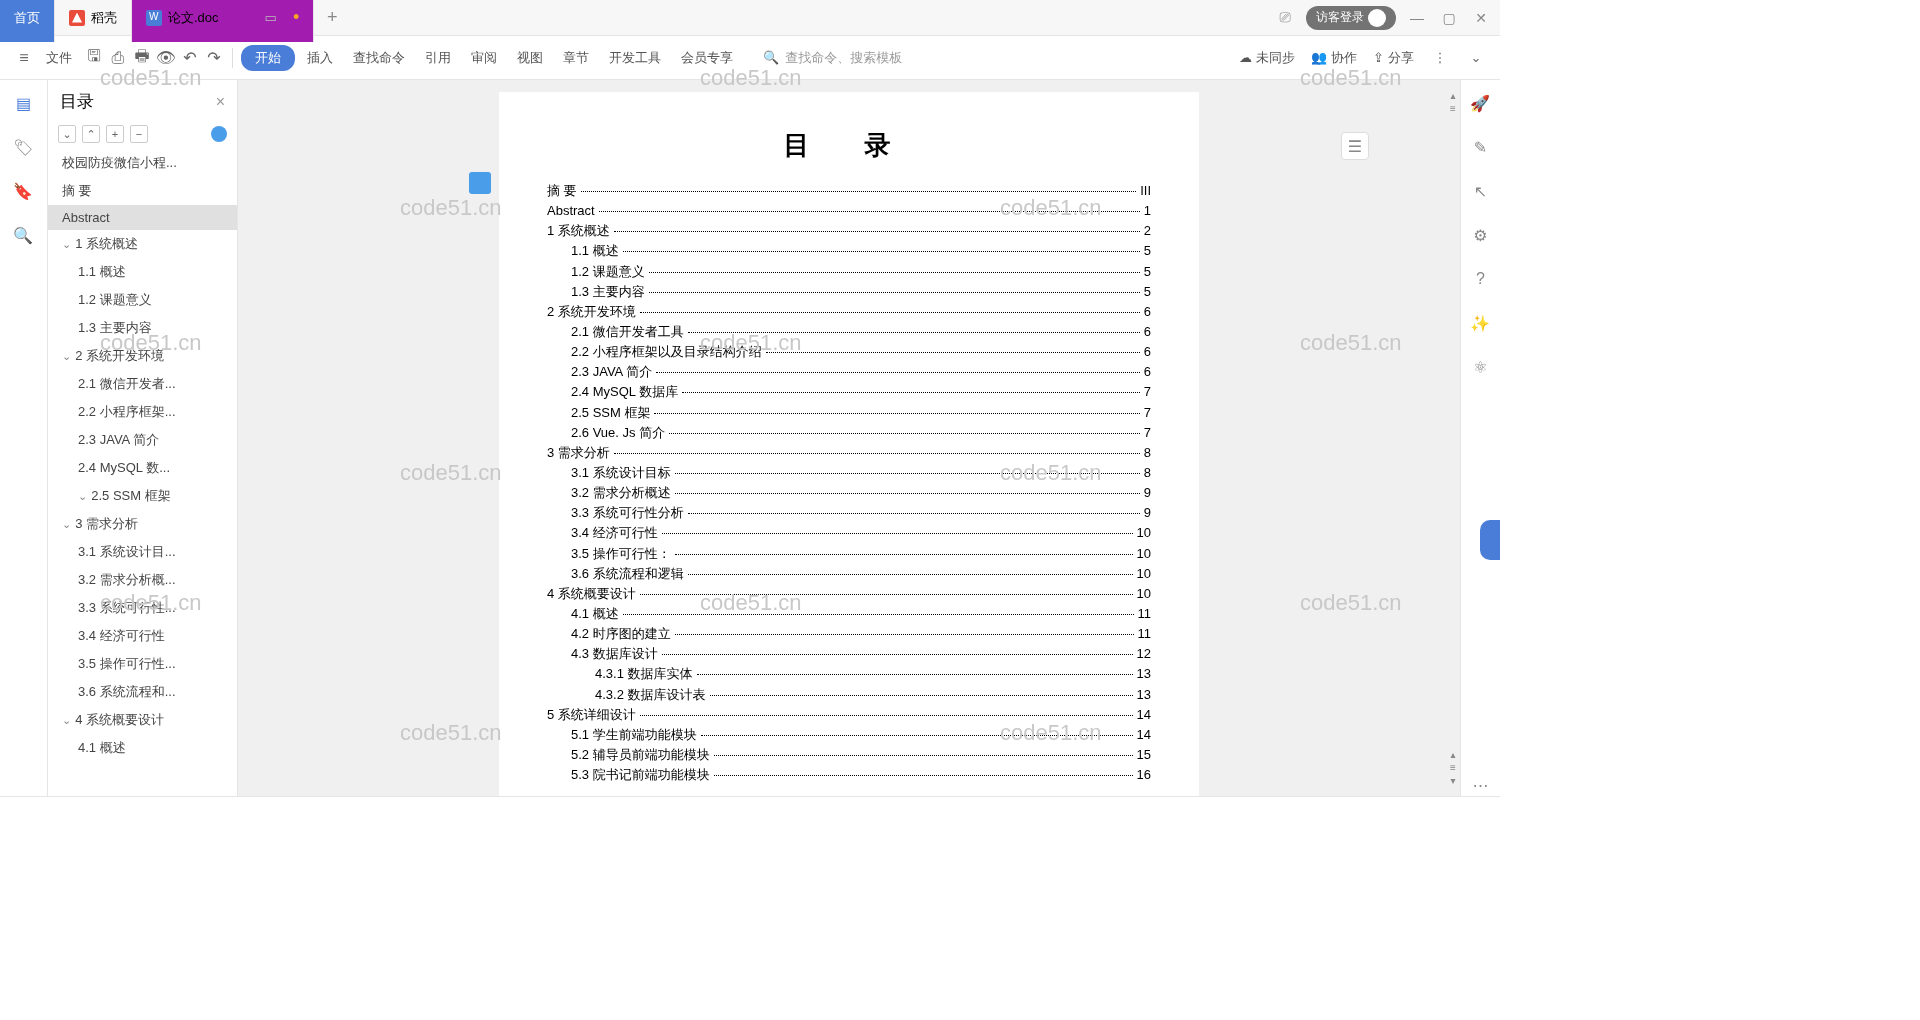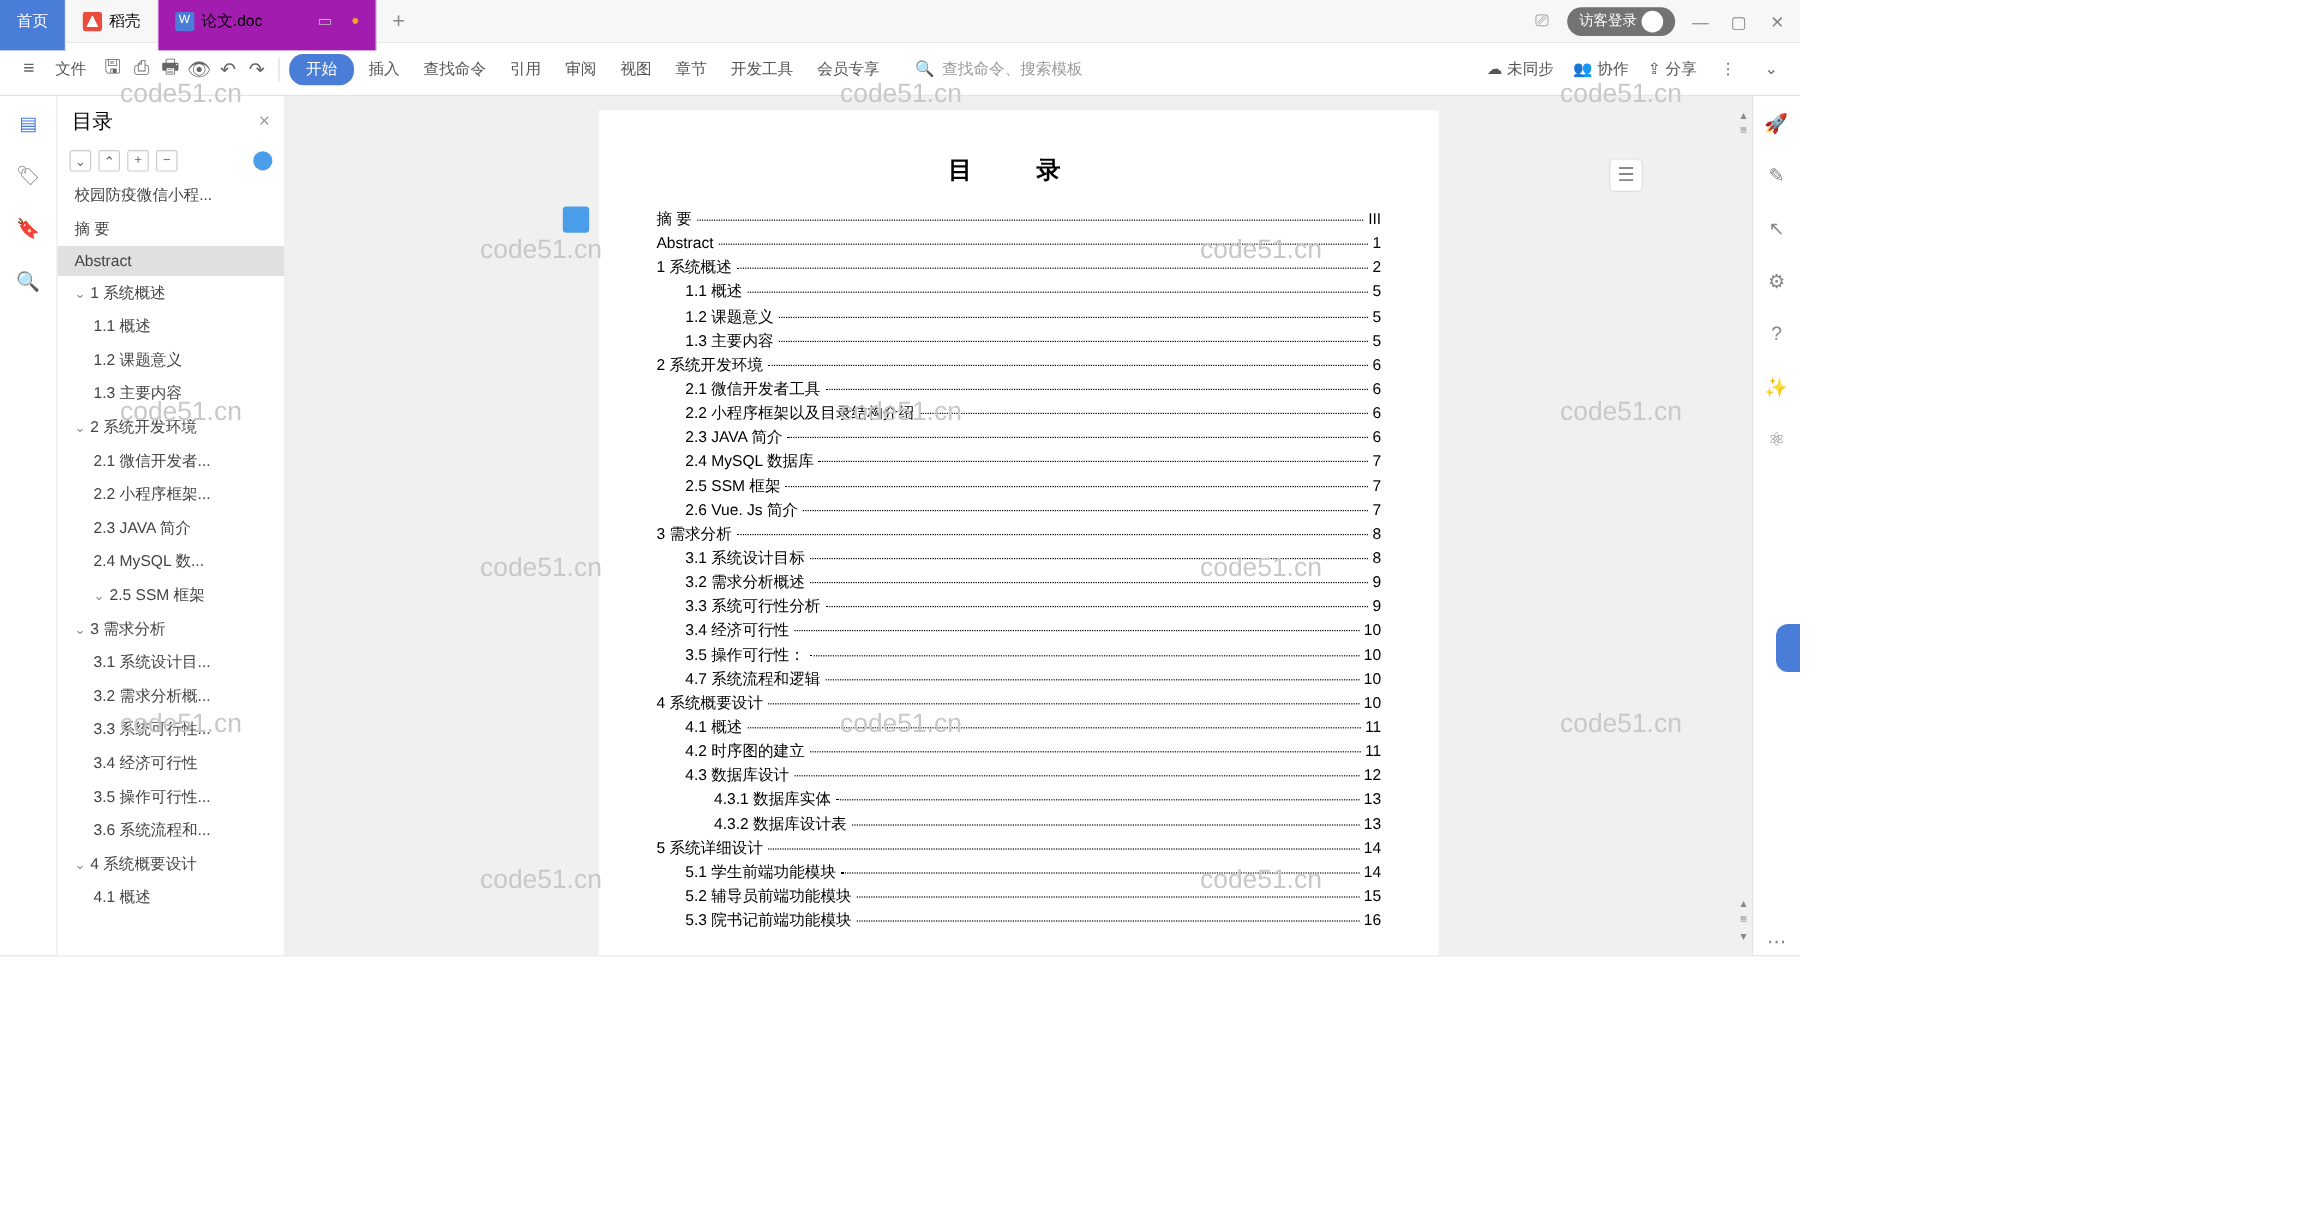--- a/index.html
+++ b/index.html
@@ -36,21 +36,21 @@
 .ot-btn{width:18px;height:18px;border:1px solid #ccc;border-radius:2px;display:flex;align-items:center;justify-content:center;font-size:11px;color:#666;}
 .ot-round{margin-left:auto;width:16px;height:16px;border-radius:50%;background:#4a9de8;}
 .outline-list{flex:1;overflow:auto;font-size:13px;color:#444;}
 .ol-item{padding:5px 10px 5px 20px;cursor:pointer;white-space:nowrap;overflow:hidden;text-overflow:ellipsis;}
 .ol-item.selected{background:#e0e0e0;}
 .ol-item.l1{padding-left:14px;}
 .ol-item.l2{padding-left:30px;}
 .ol-chev::before{content:"⌄";display:inline-block;margin-right:4px;color:#888;font-size:11px;}
 .doc-area{flex:1;background:#f0f0f0;display:flex;justify-content:center;padding-top:12px;overflow:hidden;position:relative;}
 .page{width:700px;background:#fff;padding:36px 48px;position:relative;font-family:"SimSun",serif;}
-.page-title{text-align:center;font-size:20px;font-weight:bold;letter-spacing:24px;margin-bottom:18px;}
+.page-title{text-align:center;font-size:26px;font-weight:bold;letter-spacing:24px;margin-bottom:18px;}
 .toc-line{display:flex;font-size:13px;line-height:1.55;font-family:"SimSun",serif;}
 .toc-label{white-space:nowrap;}
 .toc-dots{flex:1;border-bottom:1px dotted #000;margin:0 4px 4px;height:11px;}
 .toc-page{white-space:nowrap;text-align:center;}
 .toc-l1{padding-left:0;}
 .toc-l2{padding-left:24px;}
 .toc-l3{padding-left:48px;}
 .watermark{position:absolute;color:#c8c8c8;font-size:22px;pointer-events:none;font-family:sans-serif;}
 .red-wm{position:absolute;color:#e04030;font-size:32px;font-weight:500;pointer-events:none;left:50%;transform:translateX(-50%);top:320px;white-space:nowrap;}
 .right-rail{width:40px;border-left:1px solid #e5e5e5;display:flex;flex-direction:column;align-items:center;padding-top:12px;gap:22px;}
@@ -275,21 +275,21 @@
             <span class="toc-label">3.4 经济可行性</span>
             <span class="toc-dots"></span>
             <span class="toc-page">10</span>
           </div>
           <div class="toc-line toc-l2">
             <span class="toc-label">3.5 操作可行性：</span>
             <span class="toc-dots"></span>
             <span class="toc-page">10</span>
           </div>
           <div class="toc-line toc-l2">
-            <span class="toc-label">4.7 系统流程和逻辑</span>
+            <span class="toc-label">3.6 系统流程和逻辑</span>
             <span class="toc-dots"></span>
             <span class="toc-page">10</span>
           </div>
           <div class="toc-line toc-l1">
             <span class="toc-label">4 系统概要设计</span>
             <span class="toc-dots"></span>
             <span class="toc-page">10</span>
           </div>
           <div class="toc-line toc-l2">
             <span class="toc-label">4.1 概述</span>

